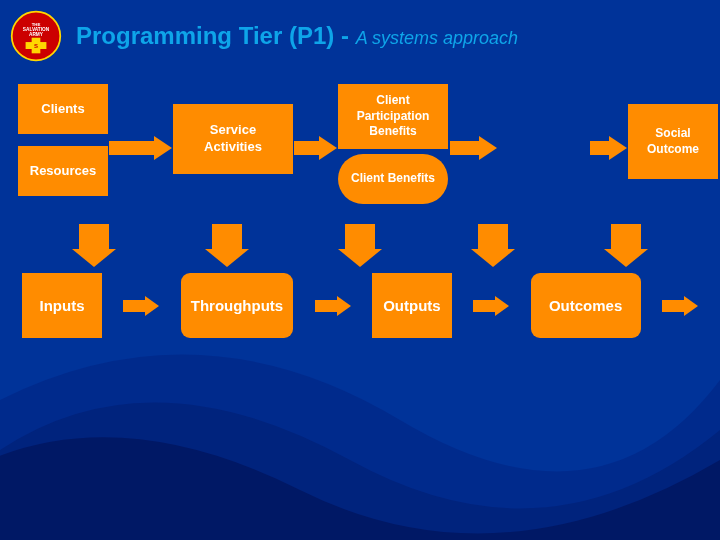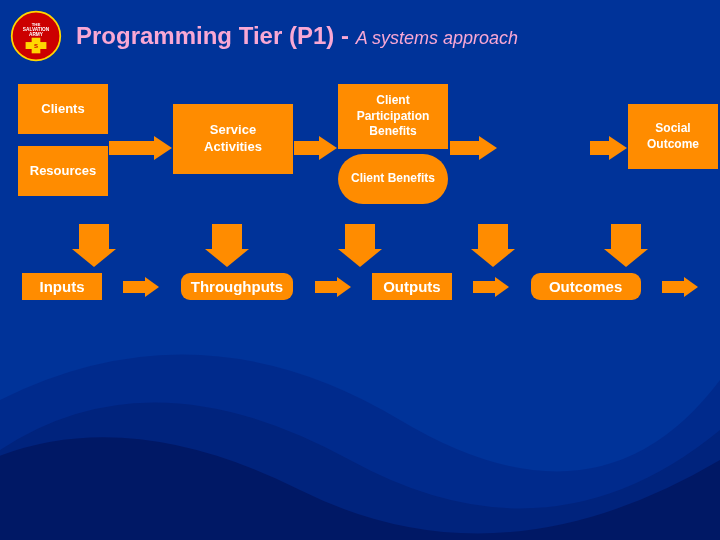--- a/index.html
+++ b/index.html
@@ -42,21 +42,21 @@
       margin-right: 14px;
       flex-shrink: 0;
     }
 
     .title-block {
       display: flex;
       flex-direction: column;
     }
 
     .main-title {
-      color: #f9a8d4;
+      color: #0ea5e9;
       font-size: 24px;
       font-weight: bold;
       line-height: 1.2;
     }
 
     
     .diagram {
       padding: 10px 18px 0 18px;
     }
 
@@ -135,21 +135,21 @@
       width: 90px;
       height: 65px;
       font-size: 12px;
       position: absolute;
       top: 28px;
       left: 480px;
     }
 
     .box-social-outcome {
       width: 90px;
-      height: 65px;
+      height: 75px;
       font-size: 12px;
       position: absolute;
       top: 28px;
       left: 610px;
     }
 
     
     .arrow-right {
       position: absolute;
       display: flex;
@@ -235,21 +235,21 @@
       padding: 0 4px;
       margin-top: 6px;
     }
 
     .label-box {
       background: #FF8C00;
       color: white;
       font-weight: bold;
       font-size: 15px;
       text-align: center;
-      padding: 5px 10px;
+      padding: 24px 10px;
       min-width: 80px;
       display: flex;
       align-items: center;
       justify-content: center;
     }
 
     .label-box-wide {
       min-width: 110px;
       border-radius: 9px;
     }

